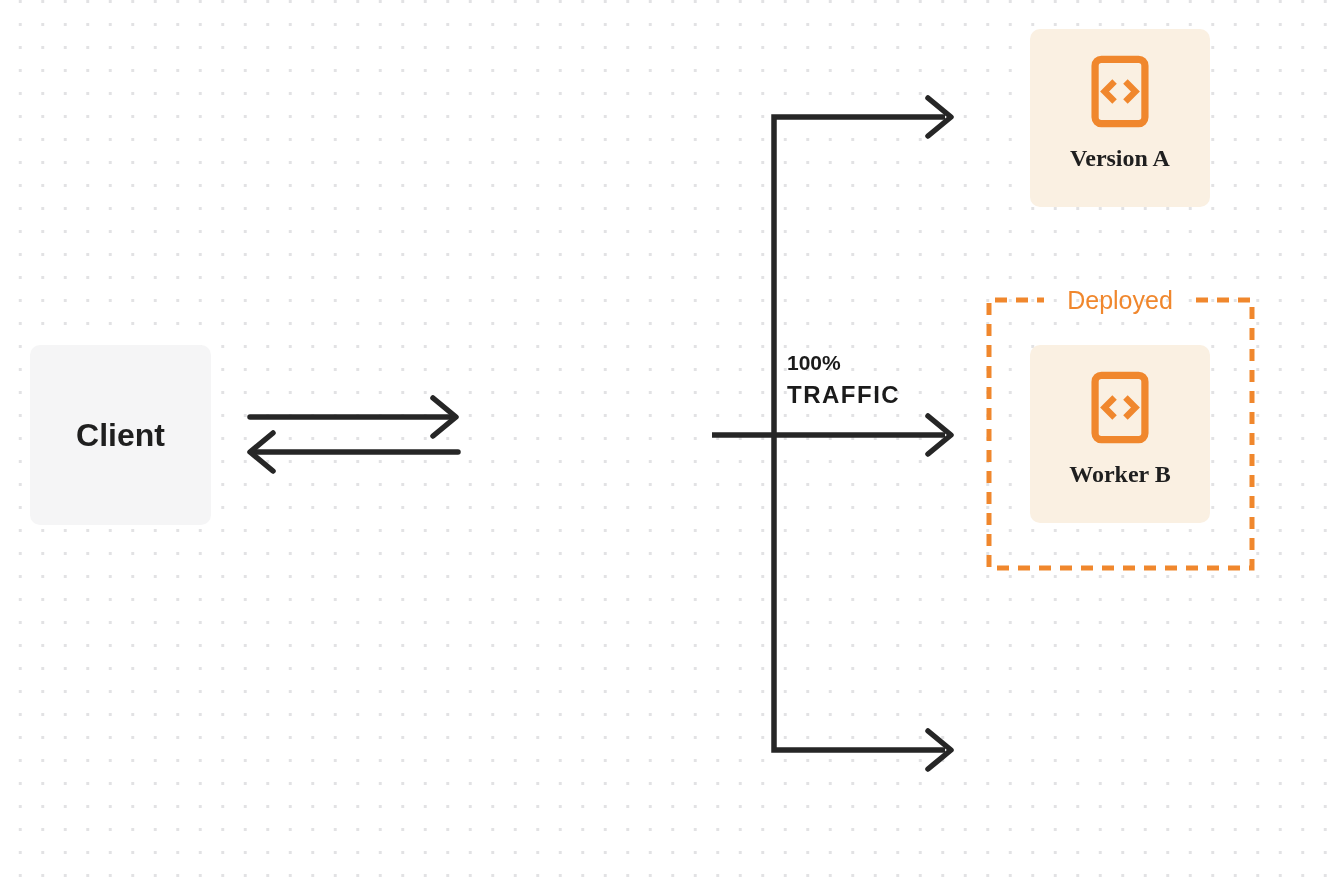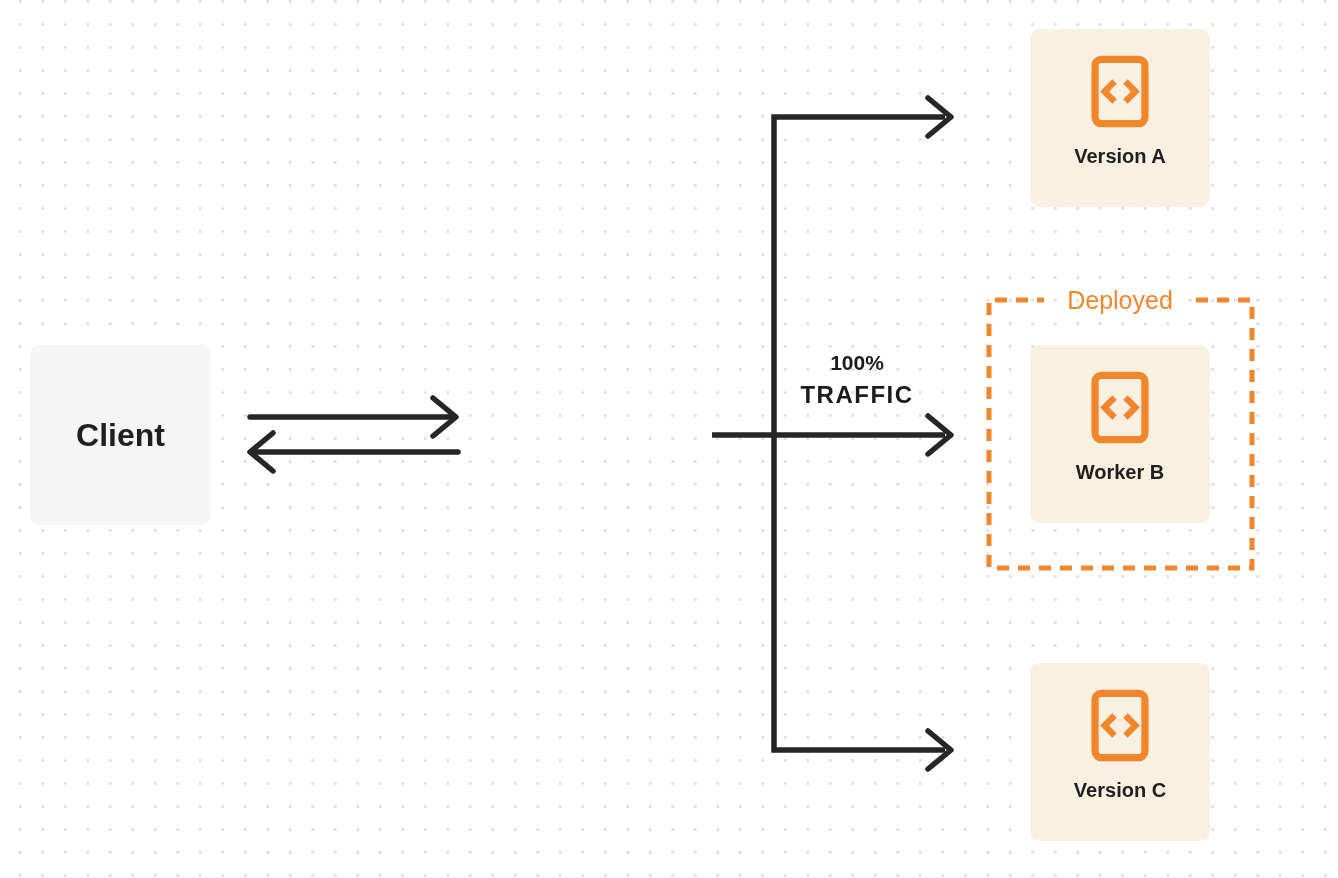--- a/index.html
+++ b/index.html
@@ -38,29 +38,28 @@
   #client-node  { left: 30px;  top: 345px; width: 181px; height: 180px; font-size: 32px; }
   #worker-node  { left: 492px; top: 346px; width: 188px; height: 177px; }
   #worker-node .icon-wrap { margin-top: 26px; }
   #worker-node .node-label { margin-top: 12px; font-size: 27px; }
 
   .version-node { left: 1030px; width: 180px; height: 178px; }
   #version-a-node { top: 29px;  }
   #version-b-node { top: 345px; }
   #version-c-node { top: 663px; }
   .version-node .icon-wrap { margin-top: 26px; }
-  .version-node .node-label { margin-top: 17px; font-size: 20px; }
+  .version-node .node-label { margin-top: 17px; font-size: 24px; font-family: Liberation Serif, serif; }
 
   .icon-wrap { display: flex; align-items: center; justify-content: center; }
 
   #traffic-label {
     position: absolute;
     left: 787px; top: 348px;
     width: 140px;
-    text-align: center;
     color: #1b1b1b;
     font-weight: 700;
   }
   #traffic-label .pct  { display: block; font-size: 21px; line-height: 30px; }
   #traffic-label .word { display: block; font-size: 24px; line-height: 33px; letter-spacing: 1.5px; }
 
   #deployed-label {
     position: absolute;
     left: 1040px; top: 286px;
     width: 160px;
@@ -121,30 +120,20 @@
     <span class="icon-wrap">
       <svg width="58" height="73" viewBox="0 0 64 80" fill="none" stroke="#F0872D" stroke-linejoin="miter" stroke-linecap="butt">
         <rect x="4.5" y="4.5" width="55" height="71" rx="7" stroke-width="8"></rect>
         <path d="M26 29 L15 40 L26 51" stroke-width="7"></path>
         <path d="M38 29 L49 40 L38 51" stroke-width="7"></path>
       </svg>
     </span>
     <span class="node-label">Worker B</span>
   </div>
 
-  <div class="node cream version-node" id="version-c-node">
-    <span class="icon-wrap">
-      <svg width="58" height="73" viewBox="0 0 64 80" fill="none" stroke="#F0872D" stroke-linejoin="miter" stroke-linecap="butt">
-        <rect x="4.5" y="4.5" width="55" height="71" rx="7" stroke-width="8"></rect>
-        <path d="M26 29 L15 40 L26 51" stroke-width="7"></path>
-        <path d="M38 29 L49 40 L38 51" stroke-width="7"></path>
-      </svg>
-    </span>
-    <span class="node-label">Version C</span>
-  </div>
 
   <div id="traffic-label">
     <span class="pct">100%</span>
     <span class="word">TRAFFIC</span>
   </div>
 
   <div id="deployed-label">Deployed</div>
 
 </div>
 

